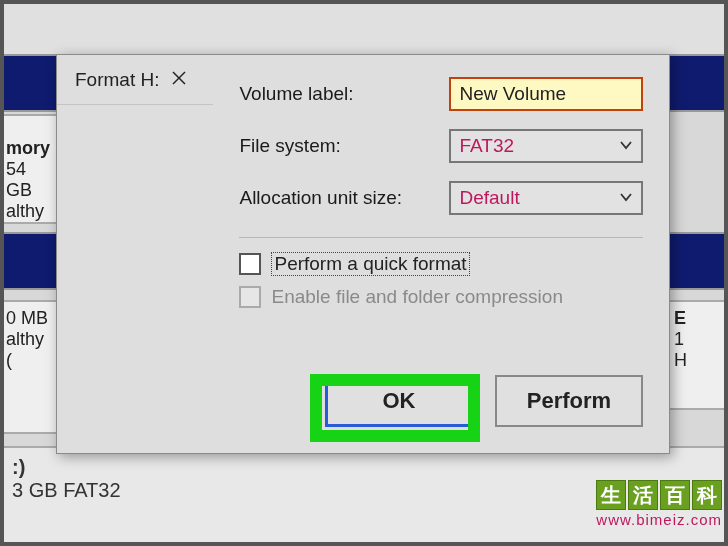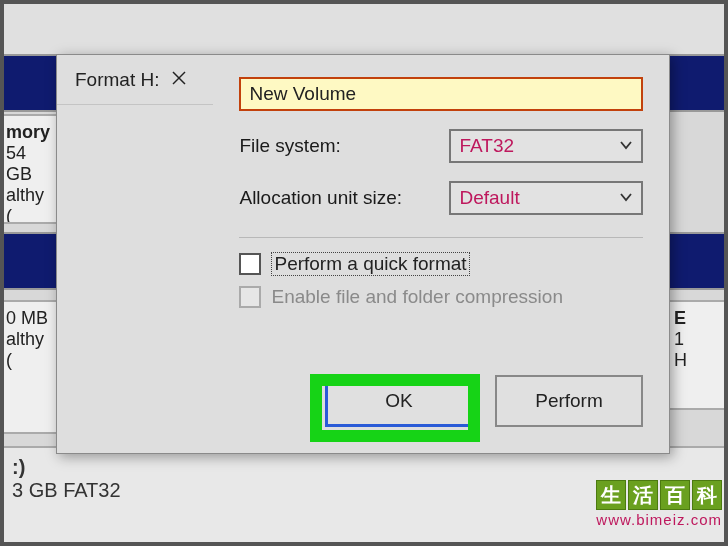--- a/index.html
+++ b/index.html
@@ -15,21 +15,21 @@
   }
 
   
   .bg { position: absolute; inset: 0; }
   .bg .spacer-top { height: 54px; background: #e0e0e0; border-top: 2px solid #bbb; }
   .bg .bar-navy { height: 58px; background: #0f1b6f; border-top: 2px solid #999; border-bottom: 2px solid #999; }
   .bg .bar-navy2 { height: 58px; background: #0f1b6f; border-top: 2px solid #999; border-bottom: 2px solid #999; margin-top: 120px; }
   .bg .left-box {
     position: absolute; left: 0; top: 114px; width: 60px; height: 110px;
     background: #efefef; border: 2px solid #aaa;
-    padding: 6px 4px; color: #222; overflow: hidden;
+    padding: 22px 4px; color: #222; overflow: hidden;
     font-size: 18px;
   }
   .bg .left-box2 {
     position: absolute; left: 0; top: 300px; width: 60px; height: 134px;
     background: #efefef; border: 2px solid #aaa;
     padding: 6px 4px; color: #222; overflow: hidden;
     font-size: 18px;
   }
   .bg .right-box {
     position: absolute; right: 0; top: 300px; width: 60px; height: 110px;
@@ -111,21 +111,21 @@
 
   .button-row {
     margin-top: auto;
     display: flex; gap: 22px; justify-content: flex-end;
     padding-bottom: 16px;
   }
   .btn {
     width: 148px; height: 52px;
     background: #e0e0e0; border: 2px solid #888;
     display: flex; align-items: center; justify-content: center;
-    font-size: 19px; color: #222;
+    font-size: 22px; color: #222; font-weight: bold;
   }
   .btn.primary { border: 3px solid #2a5bd7; }
 
   
   .highlight {
     position: absolute;
     left: 310px; top: 374px;
     width: 170px; height: 68px;
     border: 12px solid #16d316;
     background: transparent;
@@ -189,20 +189,21 @@
         <svg viewBox="0 0 16 16">
             <line x1="2" y1="2" x2="14" y2="14" stroke="#222" stroke-width="1.5"></line>
             <line x1="14" y1="2" x2="2" y2="14" stroke="#222" stroke-width="1.5"></line>
           </svg>
       </span>
     </span>
   </div>
 
   <div class="content">
     <div class="form-row">
+      <label>Volume label:</label>
       <div class="field">
         <div class="textbox">
           <span>New Volume</span>
         </div>
       </div>
     </div>
 
     <div class="form-row">
       <label>File system:</label>
       <div class="field">

